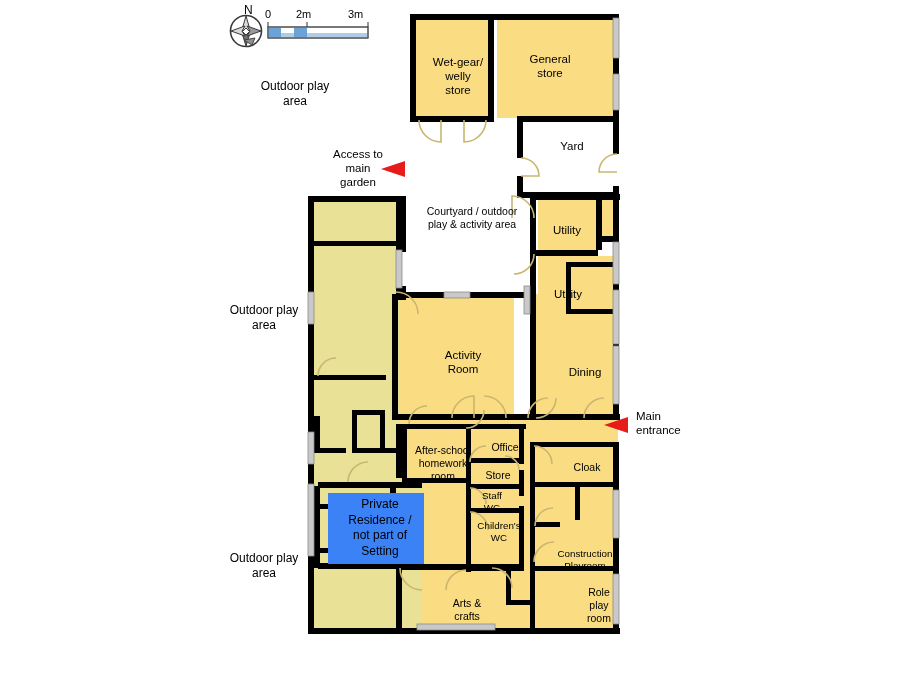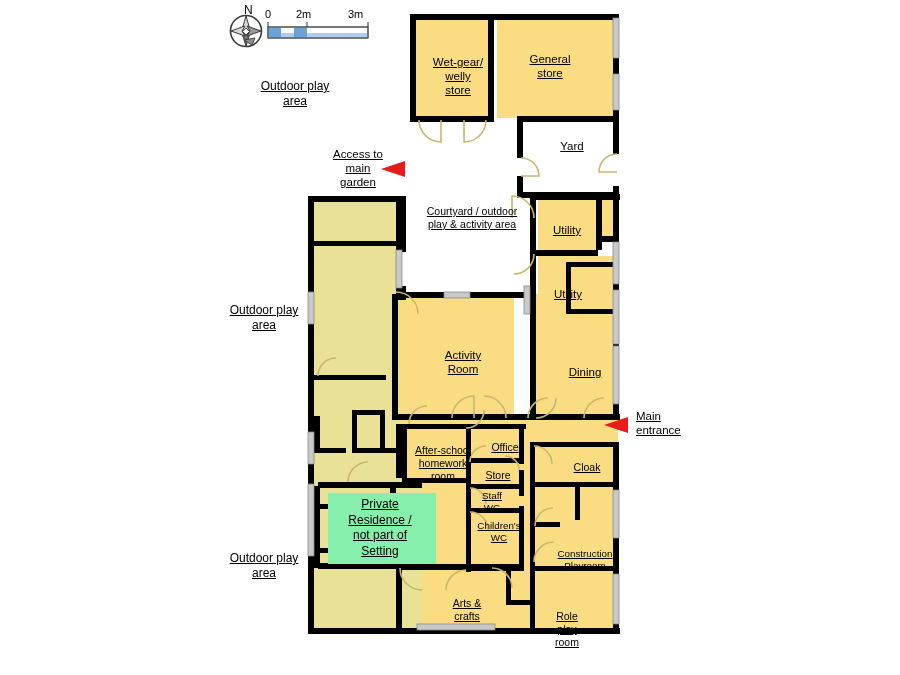--- a/index.html
+++ b/index.html
@@ -28,28 +28,27 @@
   }
   .lbl {
     position: absolute;
     font-family: "Liberation Sans", sans-serif;
     font-size: 11.5px;
     color: #000000;
     text-align: center;
     line-height: 1.22;
     white-space: pre-line;
     pointer-events: none;
-    text-decoration: underline;
   }
   .lbl.sm { font-size: 10.5px; }
   .lbl.xs { font-size: 9.8px; }
   .lbl.outdoor { font-size: 12px; }
   .lbl.note {
-    background: #86efac;
-    padding: 4px 12px 5px 8px;
+    background: #3b82f6;
+    padding: 4px 0 5px 8px;
     line-height: 1.3;
     font-size: 12px;
   }
   .title {
     position: absolute;
     left: 0;
     top: 652px;
     width: 900px;
     text-align: center;
     font-size: 14px;
@@ -344,21 +343,21 @@
 WC</div>
 
   <div class="lbl xs" style="left:470px; top:520px; width:58px;">Children's
 WC</div>
 
   <div class="lbl sm" style="left:564px; top:461px; width:46px;">Cloak</div>
 
   <div class="lbl xs" style="left:546px; top:548px; width:78px;">Construction
 Playroom</div>
 
-  <div class="lbl sm" style="left:544px; top:586px; width:46px;margin-top:24px;">Role
+  <div class="lbl sm" style="left:576px; top:586px; width:46px;">Role
 play
 room</div>
 
   <div class="lbl sm" style="left:444px; top:597px; width:46px;">Arts &amp;
 crafts</div>
 
 
 </div>
 
 </body></html>

